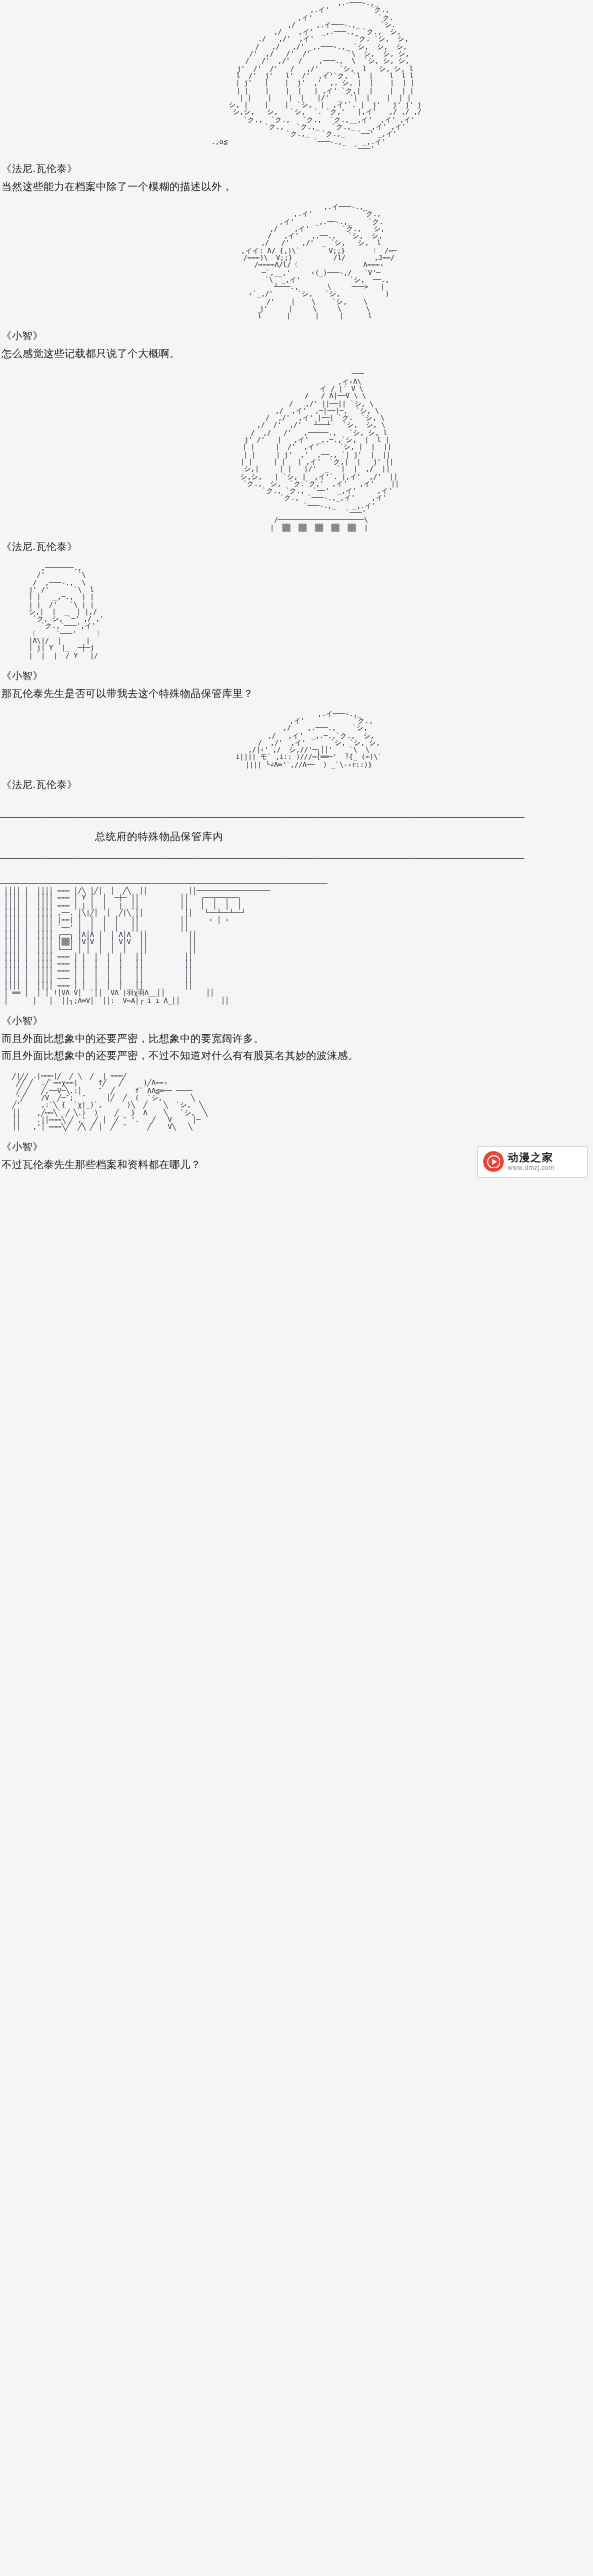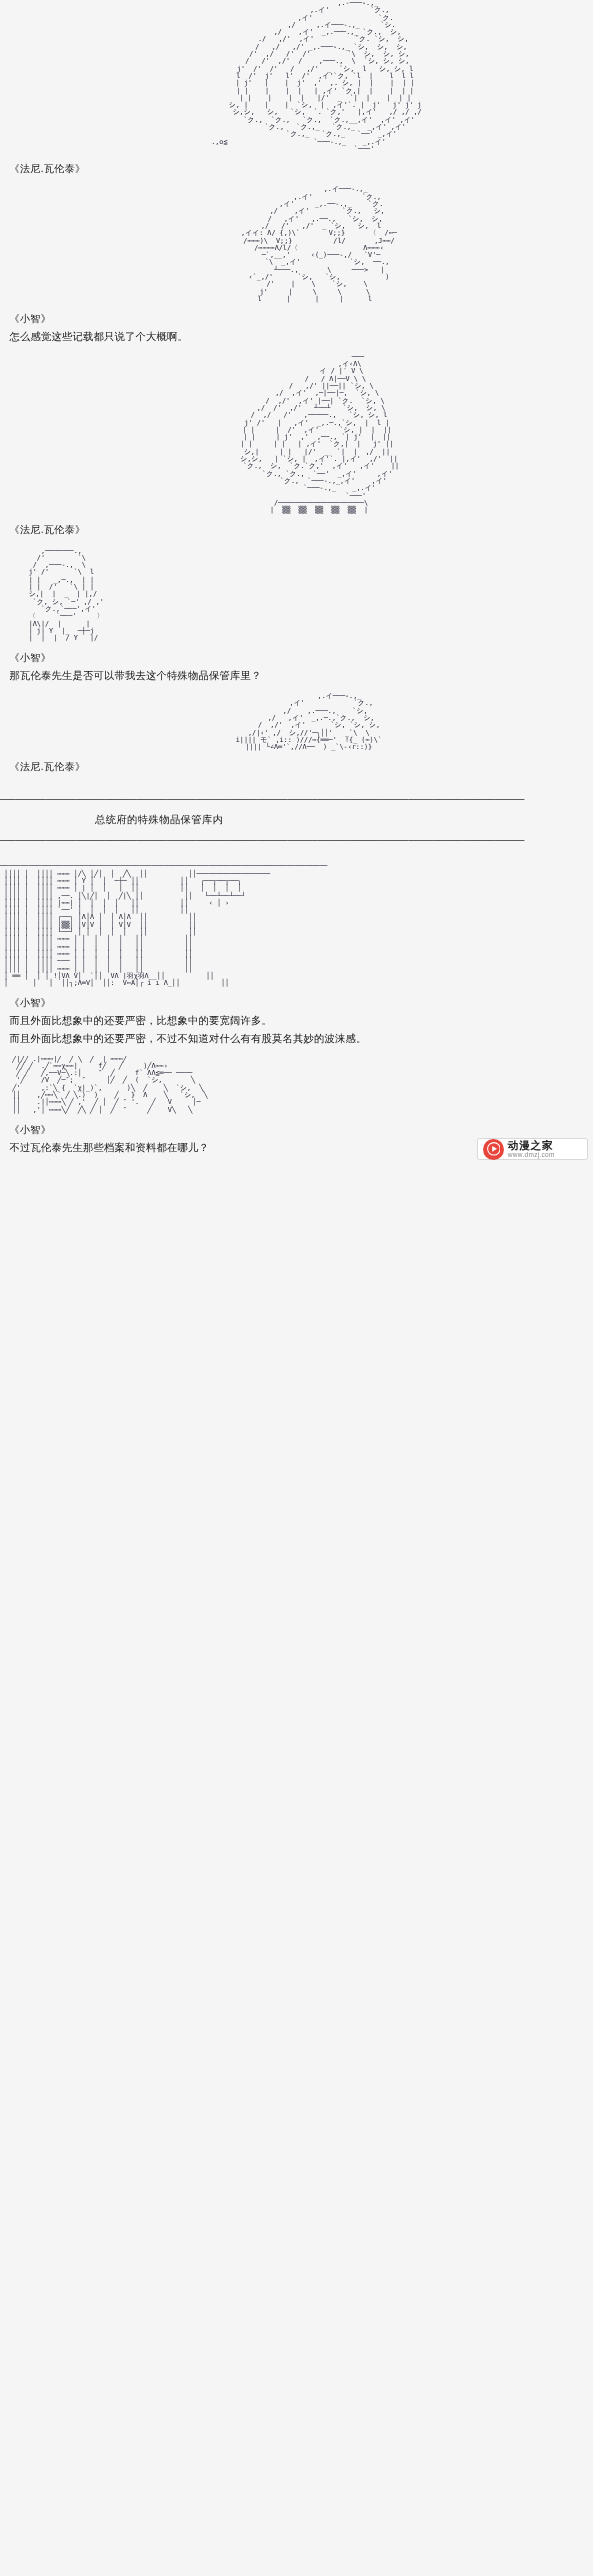--- a/index.html
+++ b/index.html
@@ -44,21 +44,21 @@
     line-height: 15px;
     margin: 4.6px 0 3px 1.5px;
     letter-spacing: 0.4px;
   }
   .line {
     font-size: 10.3px;
     line-height: 16px;
     margin: 1.5px 0 1.5px 1.5px;
     letter-spacing: 0.2px;
   }
-  .dialogue { padding: 3px 0 7.6px 0; margin-left: 8px; }
+  .dialogue { padding: 3px 0 7.6px 0; }
 
   
   .scene {
     margin: 10.6px 0 7.6px 0;
     width: 593px;
   }
   .scene .rule {
     font-family: "DejaVu Sans Mono", "Liberation Mono", monospace;
     font-size: 8.4px;
     line-height: 9px;
@@ -72,21 +72,21 @@
     padding: 7.6px 0 7.6px 95px;
     letter-spacing: 0.4px;
   }
 
   
   .footer-logo {
     position: absolute;
     right: 4.6px;
     bottom: 4.6px;
     width: 111px;
-    height: 22px;
+    height: 32px;
     background: #ffffff;
     border: 0.8px solid #d8d8d8;
     border-radius: 2.3px;
     display: flex;
     align-items: center;
     padding: 2.3px 4.6px;
     gap: 3.8px;
   }
   .footer-logo .mark {
     width: 21px; height: 21px;
@@ -129,20 +129,21 @@
                シ,シ,   シ,   `シ,  `. `ク,'   |,イ'   ,/ ,/ ,/
                 `ク.,  `ク.,   `ク.,  `ク.,__,イ'  ,イ' ,イ'
                    `ク.,   `ク.,_   `ク.,_   _,イ' ,イ'
                       `ク.,_   `ク.,_   `──' _,イ'
  .,o≦                     `───-.,_    _,.イ'
                                  `───'</pre>
   </div>
 
   <div class="dialogue">
     <div class="speaker">《法尼.瓦伦泰》</div>
+    <div class="line">当然这些能力在档案中除了一个模糊的描述以外，</div>
   </div>
 
   <div class="ascii-wrap">
     <pre class="ascii center">                        ,.イ───-.,_
                     ,.イ'            `ク.,
                  ,イ'     _,.──-.,_    `ク.
                ,/    ,イ'        `ク.,   シ,
               /   ,イ'   ,.──.,   `シ,  シ,
             ,/   /'   ,/'  _ `シ,   シ,  l
            ,イイ: Λ/ {,)\`       V;;}      〈  /⋯─

